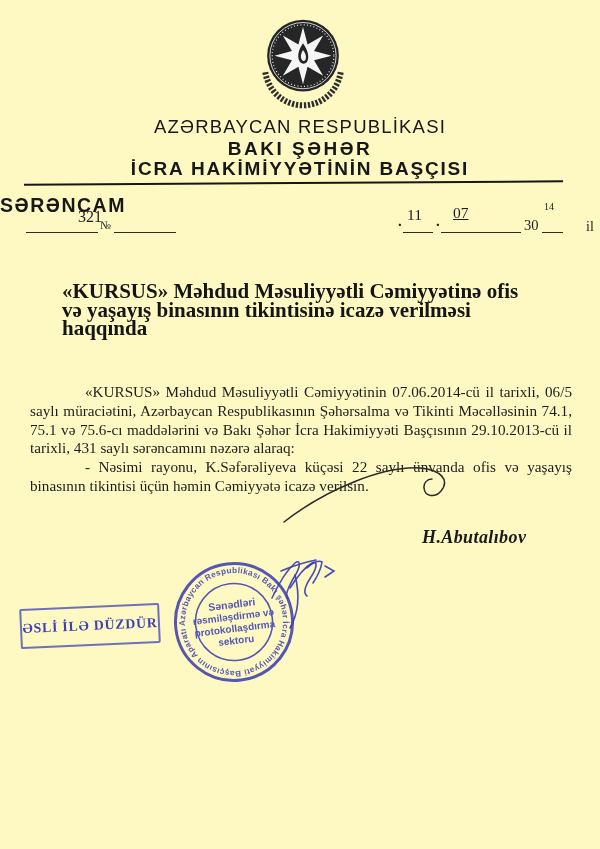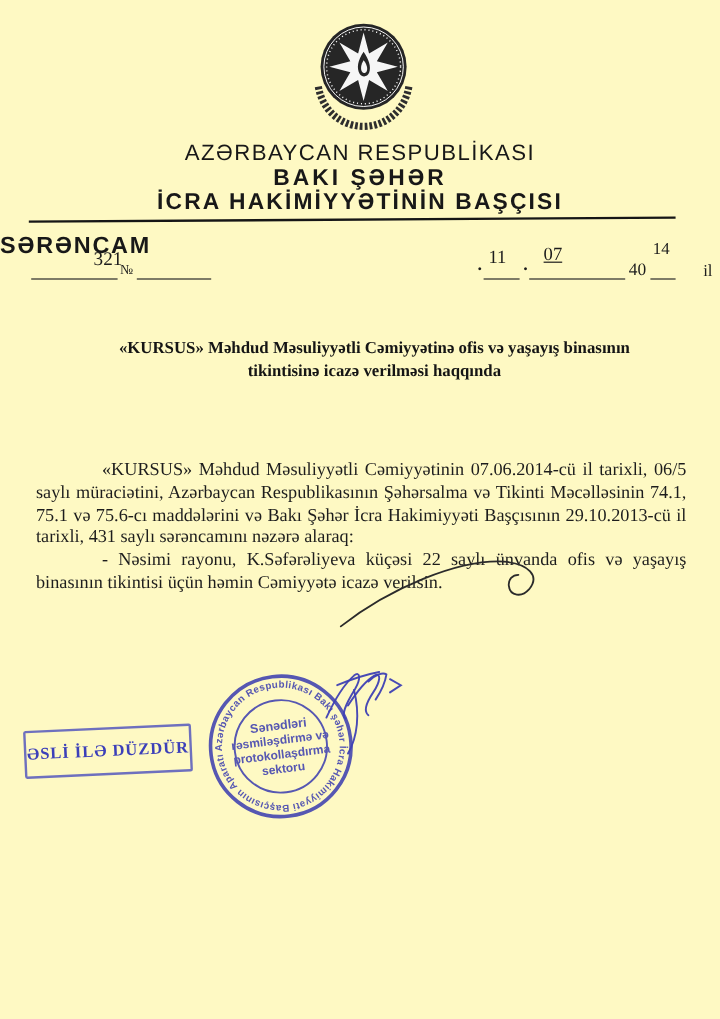--- a/index.html
+++ b/index.html
@@ -17,21 +17,21 @@
   .rule{left:24px;top:182px;width:539px;height:0;border-bottom:2.6px solid #161616;transform:rotate(-0.35deg);}
   .doctitle{left:0;top:194px;width:600px;font-family:"Liberation Sans",sans-serif;
     font-size:19.5px;font-weight:700;letter-spacing:1.5px;color:#181818;}
   
   .uline{height:1px;border-bottom:1.5px solid #2a2a2a;}
   .num321{left:78px;top:208px;font-size:16px;}
   .nosym{left:100px;top:219px;font-size:11.5px;}
   .dnum{font-size:15.5px;}
   .ddot{font-size:15px;font-weight:700;}
   
-  .subject{left:72px;top:282px;width:480px;text-align:center;font-weight:700;font-size:14px;line-height:18.5px;color:#151515;}
+  .subject{left:62px;top:282px;width:480px;text-align:left;font-weight:700;font-size:21px;line-height:18.5px;color:#151515;}
   
   .bodytext{left:30px;top:383px;width:542px;font-size:15.2px;line-height:18.8px;text-align:justify;color:#1d1d1d;}
   .bodytext p{margin:0;text-indent:55px;}
   
   .signame{left:422px;top:527px;font-size:18px;font-style:italic;font-weight:600;letter-spacing:0.4px;color:#1a1a1a;}
   
   .copystamp{
     left:20px;top:606px;width:136px;height:36px;
     border:2.5px solid rgba(62,66,188,0.75);border-radius:2px;
     transform:rotate(-2.6deg);
@@ -70,38 +70,39 @@
   <div class="abs uline" style="left:26px;top:231px;width:72px;"></div>
   <div class="abs nosym">№</div>
   <div class="abs uline" style="left:114px;top:231px;width:62px;"></div>
 
   <div class="abs ddot" style="left:398px;top:213px;">.</div>
   <div class="abs dnum" style="left:407px;top:206px;">11</div>
   <div class="abs uline" style="left:403px;top:231px;width:30px;"></div>
   <div class="abs ddot" style="left:436px;top:213px;">.</div>
   <div class="abs dnum" style="left:453px;top:204px;text-decoration:underline;">07</div>
   <div class="abs uline" style="left:441px;top:231px;width:80px;"></div>
-  <div class="abs dnum" style="left:524px;top:217px;font-size:14.5px;">40</div>
-  <div class="abs dnum" style="left:544px;top:201px;font-size:14px;">14</div>
+  <div class="abs dnum" style="left:524px;top:217px;font-size:14.5px;">30</div>
+  <div class="abs dnum" style="left:544px;top:201px;font-size:10px;">14</div>
   <div class="abs uline" style="left:542px;top:231px;width:21px;"></div>
   <div class="abs dnum" style="left:586px;top:219px;font-size:14px;">il</div>
 
   <div class="abs subject">«KURSUS» Məhdud Məsuliyyətli Cəmiyyətinə ofis və yaşayış binasının tikintisinə icazə verilməsi haqqında</div>
 
   <div class="abs bodytext">
     <p>«KURSUS» Məhdud Məsuliyyətli Cəmiyyətinin 07.06.2014-cü il tarixli, 06/5 saylı müraciətini, Azərbaycan Respublikasının Şəhərsalma və Tikinti Məcəlləsinin 74.1, 75.1 və 75.6-cı maddələrini və Bakı Şəhər İcra Hakimiyyəti Başçısının 29.10.2013-cü il tarixli,  431 saylı sərəncamını nəzərə alaraq:</p>
     <p>- Nəsimi rayonu, K.Səfərəliyeva küçəsi 22 saylı ünvanda ofis və yaşayış binasının tikintisi üçün həmin Cəmiyyətə icazə verilsin.</p>
   </div>
 
   <div class="abs" style="left:270px;top:450px;width:200px;height:90px;">
     <svg viewBox="0 0 200 90" width="200" height="90" aria-hidden="true">
       <path d="M14,72 C55,40 112,16 150,18 C171,20 180,30 171,41 C165,48 155,47 154,38 C153.5,33 157,29 162,29" fill="none" stroke="#2b2b2b" stroke-width="1.5" stroke-linecap="round"></path>
     </svg>
   </div>
 
+  <div class="abs signame">H.Abutalıbov</div>
 
   <div class="abs" style="left:160px;top:548px;width:148px;height:148px;opacity:0.88;transform:rotate(-7deg);">
     <svg viewBox="0 0 148 148" width="148" height="148" aria-hidden="true">
       <defs>
         <path id="ringPath" d="M25,74 a49,49 0 1 1 98,0 a49,49 0 1 1 -98,0"></path>
       </defs>
       <circle cx="74" cy="74" r="58.5" fill="none" stroke="#3f41b0" stroke-width="3"></circle>
       <circle cx="74" cy="74" r="38.5" fill="none" stroke="#3f41b0" stroke-width="1.6"></circle>
       <text font-family="Liberation Sans, sans-serif" font-size="8.2" letter-spacing="0.35" fill="#3f41b0" font-weight="700">
         <textPath href="#ringPath" startOffset="2">Azərbaycan Respublikası Bakı şəhər İcra Hakimiyyəti Başçısının Aparatı •</textPath>

